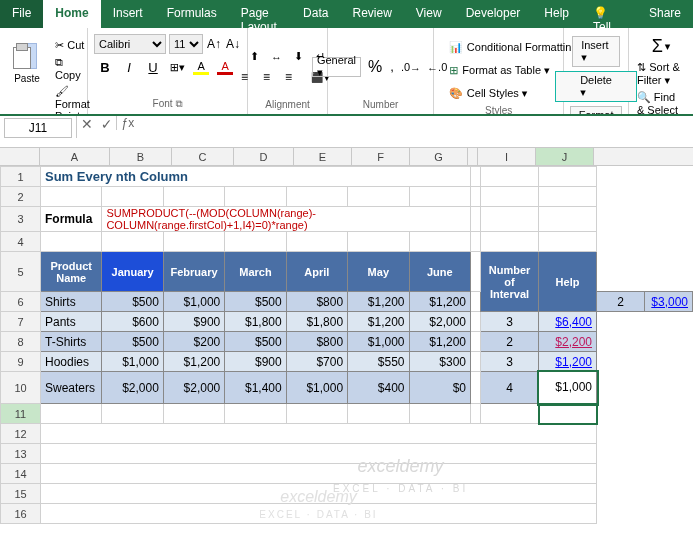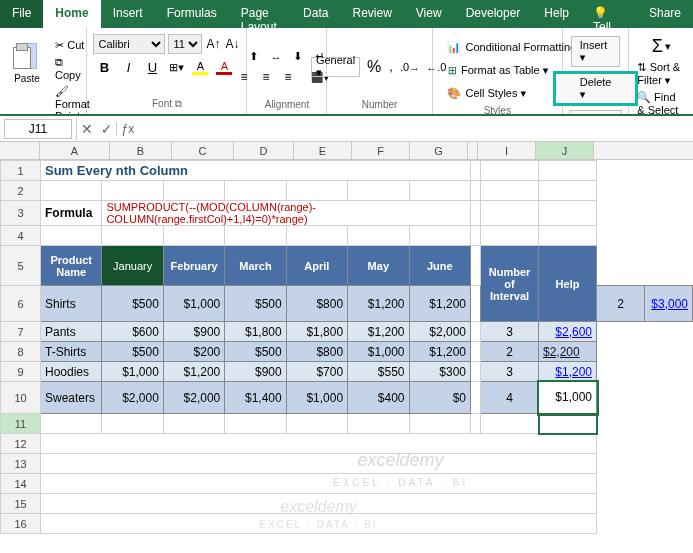--- a/index.html
+++ b/index.html
@@ -117,38 +117,38 @@
         <div style="font-size:11px; padding:2px 6px; border:1px solid transparent; cursor:pointer; white-space:nowrap; display:flex; align-items:center; gap:4px;">
           <span style="color:#217346;">🎨</span> Cell Styles ▾
         </div>
       </div>
       <div style="font-size:10px; color:#666; text-align:center; padding-top:2px;">Styles</div>
     </div>
 
     <div style="display:flex; flex-direction:column; border-right:1px solid #d4d4d4; padding:4px 8px; position:relative; min-width:60px;">
       <div style="flex:1; display:flex; flex-direction:column; align-items:center; justify-content:center; gap:4px; padding-top:4px;">
         <div style="font-size:11px; padding:2px 8px; border:1px solid #c0c0c0; cursor:pointer; background:#f8f8f8;">Insert ▾</div>
-        <div style="font-size:11px; padding:2px 24px; border:3px solid #14b8a6; cursor:pointer; background:#f8f8f8;">Delete ▾</div>
+        <div style="font-size:11px; padding:2px 24px; border:1px solid #14b8a6; cursor:pointer; background:#f8f8f8;">Delete ▾</div>
         <div style="font-size:11px; padding:2px 8px; border:1px solid #c0c0c0; cursor:pointer; background:#f8f8f8;">Format ▾</div>
       </div>
 
     </div>
 
     <div style="display:flex; flex-direction:column; padding:4px 8px; position:relative; min-width:60px;">
       <div style="flex:1; display:flex; flex-direction:column; align-items:center; justify-content:center; gap:4px; padding-top:4px;">
         <div style="font-size:18px; cursor:pointer; display:flex; align-items:center; gap:2px;">Σ <span style="font-size:11px;">▾</span></div>
         <div style="font-size:11px; cursor:pointer; display:flex; align-items:center; gap:2px;">⇅ Sort &amp; Filter ▾</div>
         <div style="font-size:11px; cursor:pointer; display:flex; align-items:center; gap:2px;">🔍 Find &amp; Select ▾</div>
       </div>
 
     </div>
   </div>
 </div>
 
-<div style="display:flex; align-items:center; border-bottom:1px solid #c8c8c8; height:26px; background:#fff;">
+<div style="display:flex; align-items:flex-start; border-bottom:1px solid #c8c8c8; height:32px; background:#fff;">
   <input value="J11" style="width: 68px; border: 1px solid rgb(192, 192, 192); margin: 2px 4px; height: 20px; font-size: 12px; text-align: center; padding: 0px 4px; font-family: inherit;">
   <div style="width:1px; background:#c8c8c8; height:22px;"></div>
   <div style="font-size:14px; color:#666; cursor:pointer; padding:0 4px;">✕</div>
   <div style="font-size:14px; color:#666; cursor:pointer; padding:0 4px;">✓</div>
   <div style="font-size:12px; color:#666; cursor:pointer; padding:0 4px; border-left:1px solid #c8c8c8;">ƒx</div>
   <input style="flex: 1 1 0%; border: none; outline: none; font-size: 12px; padding: 2px 4px; font-family: inherit;" value="">
 </div>
 
 <div style="display:flex; background:#f2f2f2; border-bottom:1px solid #c8c8c8; height:18px; margin-left:0;">
   <div style="width:40px; min-width:40px; border-right:1px solid #c8c8c8; background:#f2f2f2;"></div>
@@ -209,21 +209,21 @@
       <td style="border:1px solid #d0d0d0; height:20px;"></td>
       <td style="border:1px solid #d0d0d0; height:20px;"></td>
       <td style="border:1px solid #d0d0d0; height:20px;"></td>
       <td style="border:1px solid #d0d0d0; height:20px;"></td>
       <td style="border:1px solid #d0d0d0; height:20px;"></td>
     </tr>
 
     <tr>
       <td style="background:#f2f2f2; text-align:center; font-size:11px; color:#444; width:40px; border:1px solid #d0d0d0; height:40px;">5</td>
       <td style="border:1px solid #888; height:40px; padding:2px 4px; background:#4a6fa5; color:#fff; text-align:center; font-weight:bold; font-size:11px; vertical-align:middle;">Product Name</td>
-      <td style="border:1px solid #888; height:40px; padding:2px 4px; background:#14532d; color:#fff; text-align:center; font-weight:normal; font-size:11px; vertical-align:middle;">January</td>
+      <td style="border:1px solid #888; height:40px; padding:2px 4px; background:#1d4ed8; color:#fff; text-align:center; font-weight:bold; font-size:11px; vertical-align:middle;">January</td>
       <td style="border:1px solid #888; height:40px; padding:2px 4px; background:#4a6fa5; color:#fff; text-align:center; font-weight:bold; font-size:11px; vertical-align:middle;">February</td>
       <td style="border:1px solid #888; height:40px; padding:2px 4px; background:#4a6fa5; color:#fff; text-align:center; font-weight:bold; font-size:11px; vertical-align:middle;">March</td>
       <td style="border:1px solid #888; height:40px; padding:2px 4px; background:#4a6fa5; color:#fff; text-align:center; font-weight:bold; font-size:11px; vertical-align:middle;">April</td>
       <td style="border:1px solid #888; height:40px; padding:2px 4px; background:#4a6fa5; color:#fff; text-align:center; font-weight:bold; font-size:11px; vertical-align:middle;">May</td>
       <td style="border:1px solid #888; height:40px; padding:2px 4px; background:#4a6fa5; color:#fff; text-align:center; font-weight:bold; font-size:11px; vertical-align:middle;">June</td>
       <td style="border:1px solid #d0d0d0; height:40px;"></td>
       <td rowspan="2" style="border:1px solid #888; padding:6px 4px; background:#4a6fa5; color:#fff; text-align:center; font-weight:bold; font-size:11px; vertical-align:middle;">Number of Interval</td>
       <td rowspan="2" style="border:1px solid #888; padding:2px 4px; background:#4a6fa5; color:#fff; text-align:center; font-weight:bold; font-size:11px; vertical-align:middle;">Help</td>
     </tr>
 
@@ -231,49 +231,49 @@
       <td style="background:#f2f2f2; text-align:center; font-size:11px; color:#444; width:40px; border:1px solid #d0d0d0; height:20px;">6</td>
       <td style="border:1px solid #888; height:20px; padding:0 4px; background:#c5d3e8;">Shirts</td>
       <td style="border:1px solid #888; height:20px; padding:0 4px; background:#c5d3e8; text-align:right;">$500</td>
       <td style="border:1px solid #888; height:20px; padding:0 4px; background:#c5d3e8; text-align:right;">$1,000</td>
       <td style="border:1px solid #888; height:20px; padding:0 4px; background:#c5d3e8; text-align:right;">$500</td>
       <td style="border:1px solid #888; height:20px; padding:0 4px; background:#c5d3e8; text-align:right;">$800</td>
       <td style="border:1px solid #888; height:20px; padding:0 4px; background:#c5d3e8; text-align:right;">$1,200</td>
       <td style="border:1px solid #888; height:20px; padding:0 4px; background:#c5d3e8; text-align:right;">$1,200</td>
       <td style="border:1px solid #d0d0d0; height:20px;"></td>
       <td style="border:1px solid #888; height:20px; padding:0 4px; background:#c5d3e8; text-align:center;">2</td>
-      <td style="border:1px solid #888; height:36px; padding:0 4px; background:#c5d3e8; text-align:right; color:#00f; text-decoration:underline;">$3,000</td>
+      <td style="border:1px solid #888; height:20px; padding:0 4px; background:#c5d3e8; text-align:right; color:#00f; text-decoration:underline;">$3,000</td>
     </tr>
 
     <tr>
       <td style="background:#f2f2f2; text-align:center; font-size:11px; color:#444; width:40px; border:1px solid #d0d0d0; height:20px;">7</td>
       <td style="border:1px solid #888; height:20px; padding:0 4px; background:#dce6f1;">Pants</td>
       <td style="border:1px solid #888; height:20px; padding:0 4px; background:#dce6f1; text-align:right;">$600</td>
       <td style="border:1px solid #888; height:20px; padding:0 4px; background:#dce6f1; text-align:right;">$900</td>
       <td style="border:1px solid #888; height:20px; padding:0 4px; background:#dce6f1; text-align:right;">$1,800</td>
       <td style="border:1px solid #888; height:20px; padding:0 4px; background:#dce6f1; text-align:right;">$1,800</td>
       <td style="border:1px solid #888; height:20px; padding:0 4px; background:#dce6f1; text-align:right;">$1,200</td>
       <td style="border:1px solid #888; height:20px; padding:0 4px; background:#dce6f1; text-align:right;">$2,000</td>
       <td style="border:1px solid #d0d0d0; height:20px;"></td>
       <td style="border:1px solid #888; height:20px; padding:0 4px; background:#dce6f1; text-align:center;">3</td>
-      <td style="border:1px solid #888; height:20px; padding:0 4px; background:#dce6f1; text-align:right; color:#00f; text-decoration:underline;">$2,600</td>
+      <td style="border:1px solid #888; height:20px; padding:0 4px; background:#dce6f1; text-align:right; color:#00f; text-decoration:underline;">$6,400</td>
     </tr>
 
     <tr>
       <td style="background:#f2f2f2; text-align:center; font-size:11px; color:#444; width:40px; border:1px solid #d0d0d0; height:20px;">8</td>
       <td style="border:1px solid #888; height:20px; padding:0 4px; background:#c5d3e8;">T-Shirts</td>
       <td style="border:1px solid #888; height:20px; padding:0 4px; background:#c5d3e8; text-align:right;">$500</td>
       <td style="border:1px solid #888; height:20px; padding:0 4px; background:#c5d3e8; text-align:right;">$200</td>
       <td style="border:1px solid #888; height:20px; padding:0 4px; background:#c5d3e8; text-align:right;">$500</td>
       <td style="border:1px solid #888; height:20px; padding:0 4px; background:#c5d3e8; text-align:right;">$800</td>
       <td style="border:1px solid #888; height:20px; padding:0 4px; background:#c5d3e8; text-align:right;">$1,000</td>
       <td style="border:1px solid #888; height:20px; padding:0 4px; background:#c5d3e8; text-align:right;">$1,200</td>
       <td style="border:1px solid #d0d0d0; height:20px;"></td>
       <td style="border:1px solid #888; height:20px; padding:0 4px; background:#c5d3e8; text-align:center;">2</td>
-      <td style="border:1px solid #888; height:20px; padding:0 4px; background:#c5d3e8; text-align:left; color:#0f172a; text-decoration:underline;">$2,200</td>
+      <td style="border:1px solid #888; height:20px; padding:0 4px; background:#c5d3e8; text-align:right; color:#be185d; text-decoration:underline;">$2,200</td>
     </tr>
 
     <tr>
       <td style="background:#f2f2f2; text-align:center; font-size:11px; color:#444; width:40px; border:1px solid #d0d0d0; height:20px;">9</td>
       <td style="border:1px solid #888; height:20px; padding:0 4px; background:#dce6f1;">Hoodies</td>
       <td style="border:1px solid #888; height:20px; padding:0 4px; background:#dce6f1; text-align:right;">$1,000</td>
       <td style="border:1px solid #888; height:20px; padding:0 4px; background:#dce6f1; text-align:right;">$1,200</td>
       <td style="border:1px solid #888; height:20px; padding:0 4px; background:#dce6f1; text-align:right;">$900</td>
       <td style="border:1px solid #888; height:20px; padding:0 4px; background:#dce6f1; text-align:right;">$700</td>
       <td style="border:1px solid #888; height:20px; padding:0 4px; background:#dce6f1; text-align:right;">$550</td>

